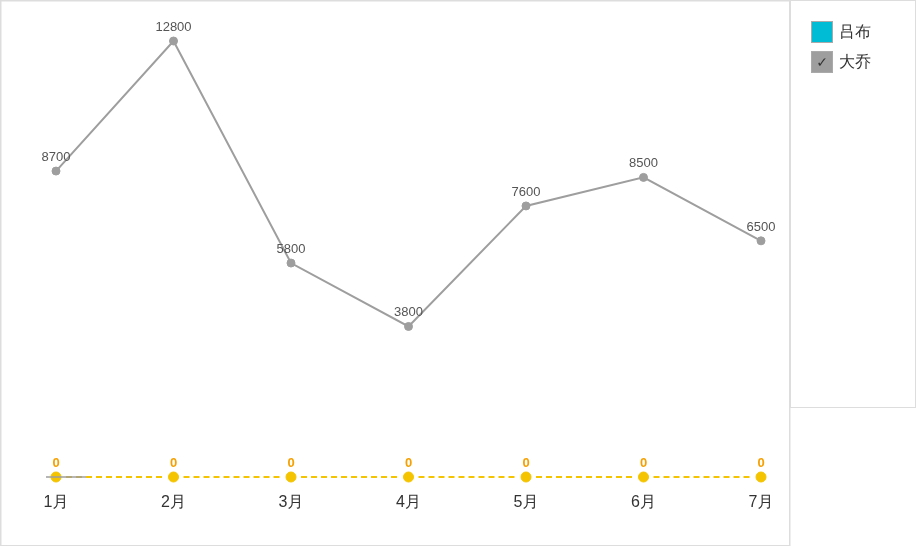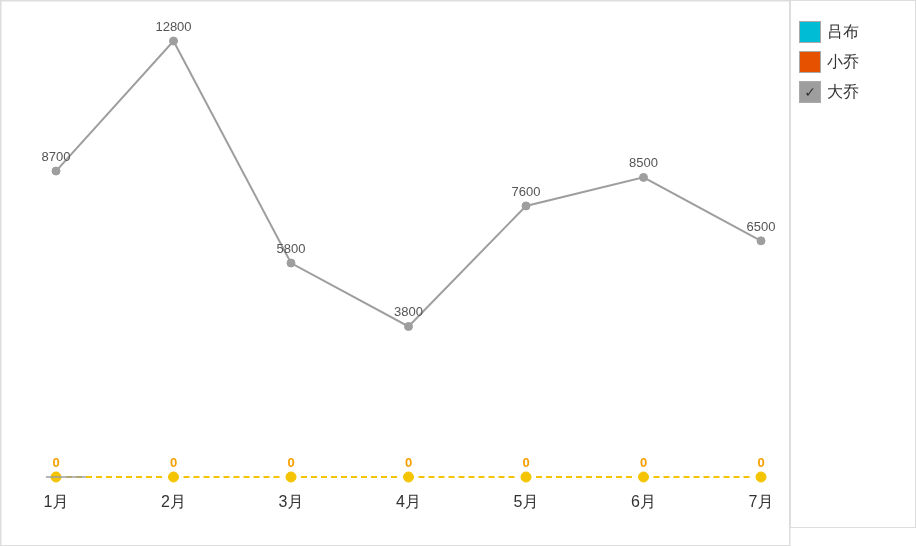--- a/index.html
+++ b/index.html
@@ -16,27 +16,27 @@
       left: 0; top: 0;
       width: 790px;
       height: 546px;
       background: #fff;
       border: 1px solid #ddd;
     }
     #legend-area {
       position: absolute;
       left: 790px; top: 0;
       width: 126px;
-      height: 528px;
+      height: 408px;
       background: #fff;
       border: 1px solid #ddd;
       display: flex;
       flex-direction: column;
       align-items: flex-start;
-      padding: 20px 8px;
+      padding: 20px 20px;
       gap: 8px;
     }
     .legend-item {
       display: flex;
       align-items: center;
       gap: 6px;
       width: 100%;
     }
     .legend-color-box {
       width: 22px;
@@ -111,20 +111,16 @@
     </svg>
 </div>
 
 <div id="legend-area">
 
 <div class="legend-item">
       <div class="legend-color-box" style="background: rgb(0, 188, 212);"></div>
       <span class="legend-label">吕布</span>
     </div>
     <div class="legend-item">
-      <div class="legend-color-box" style="background: rgb(230, 81, 0);"></div>
-      <span class="legend-label">小乔</span>
-    </div>
-    <div class="legend-item">
       <div class="legend-color-box checked" style="background: rgb(158, 158, 158);"></div>
       <span class="legend-label">大乔</span>
     </div>
   </div>
 
 </body></html>

